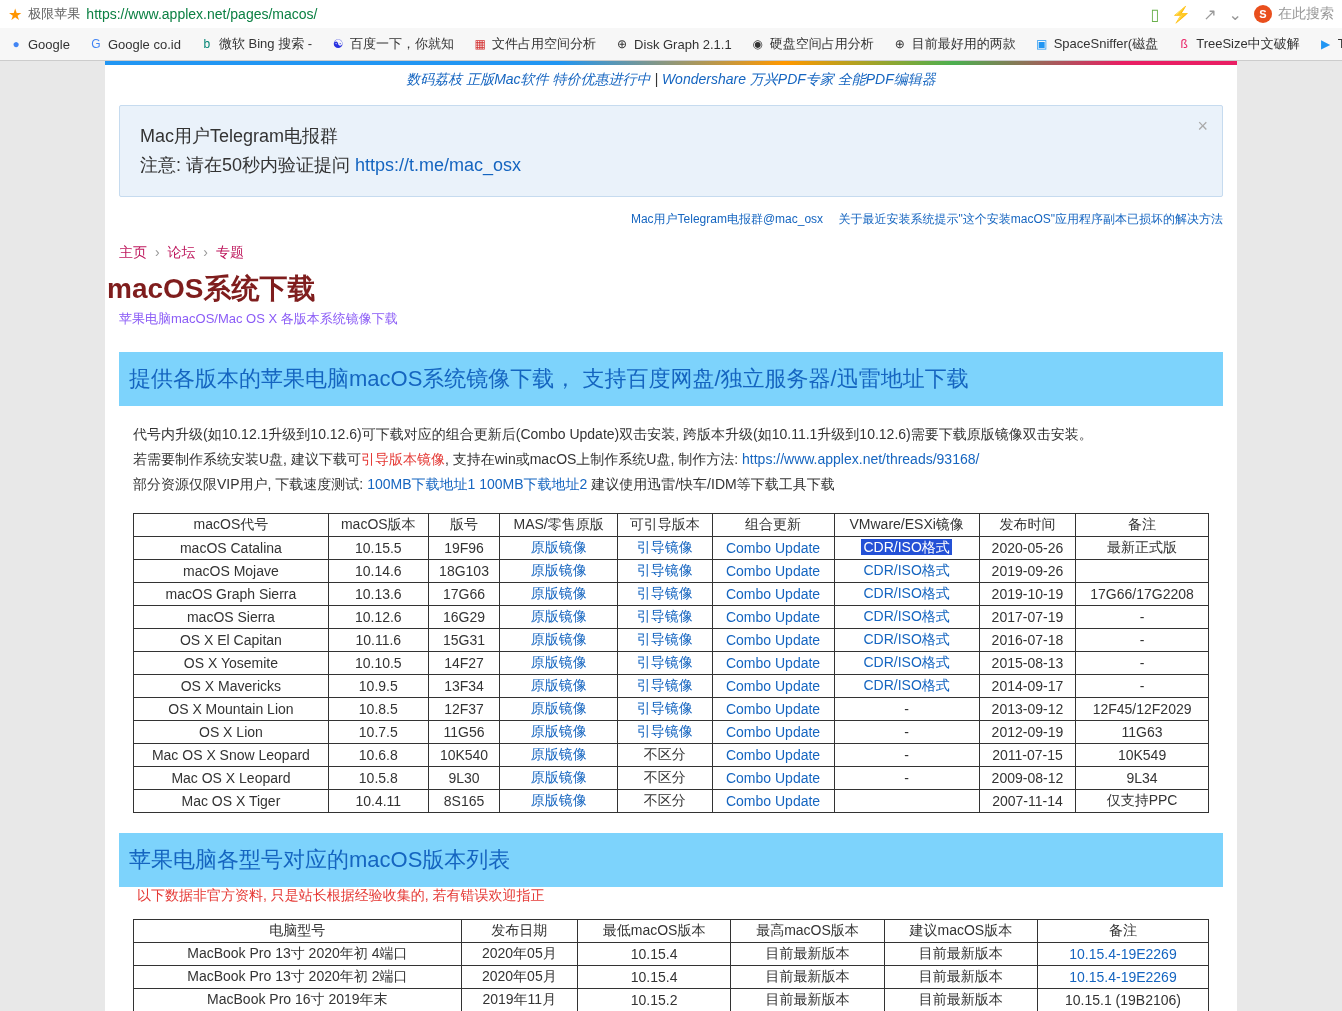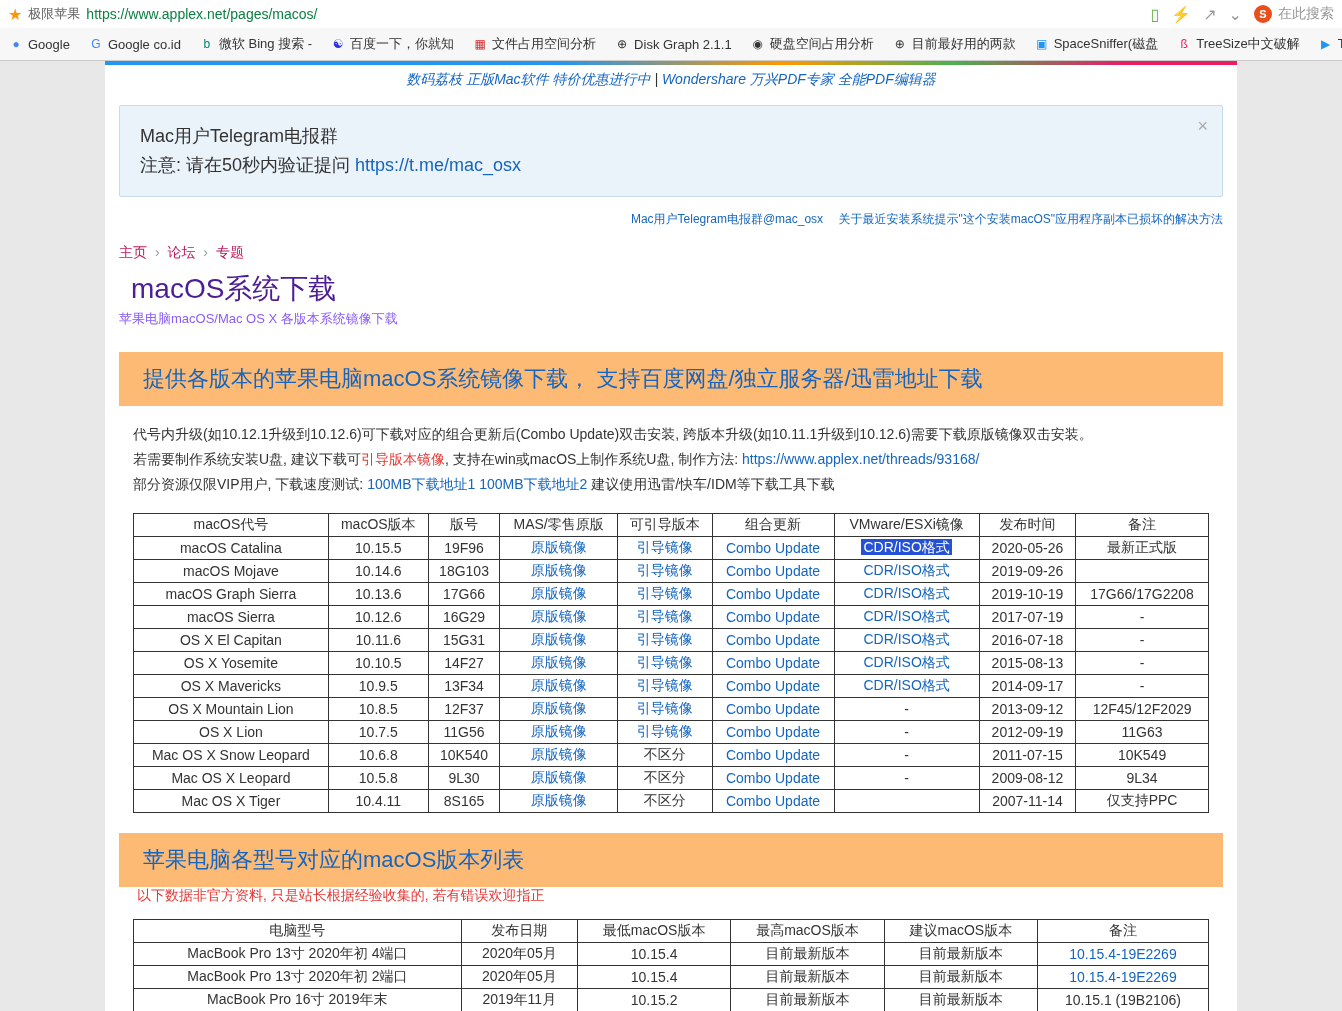--- a/index.html
+++ b/index.html
@@ -25,23 +25,23 @@
 .notice-box { margin: 10px 14px; background: #eaf2fa; border: 1px solid #c6dbef; padding: 16px 20px; position: relative; border-radius: 2px; }
 .notice-title { color: #333; font-size: 18px; line-height: 1.6; }
 .notice-text { font-size: 18px; line-height: 1.6; }
 .notice-link { color: #1565c0; text-decoration: none; }
 .notice-close { position: absolute; top: 10px; right: 14px; color: #aaa; cursor: pointer; font-size: 18px; }
 .sub-links { text-align: right; padding: 4px 14px; font-size: 12px; }
 .sub-links a { color: #1565c0; text-decoration: none; margin-left: 12px; }
 .breadcrumb { padding: 12px 14px 4px; font-size: 14px; }
 .breadcrumb a { color: #be185d; text-decoration: none; }
 .breadcrumb .sep { color: #999; margin: 0 4px; }
-.page-title { padding: 4px 26px 2px; font-size: 28px; color: #4c1d95; font-weight: normal; }
+.page-title { padding: 4px 2px 2px; font-size: 28px; color: #7f1d1d; font-weight: bold; }
 .page-subtitle { padding: 0 14px 16px; font-size: 13px; color: #8b5cf6; }
-.section-heading { margin: 8px 14px 0; padding: 12px 24px; background: #fdba74; color: #1565c0; font-size: 22px; font-weight: normal; }
+.section-heading { margin: 8px 14px 0; padding: 12px 10px; background: #7dd3fc; color: #1565c0; font-size: 22px; font-weight: normal; }
 .content-text { padding: 16px 28px; font-size: 14px; line-height: 1.8; color: #333; }
 .content-text a { color: #1565c0; text-decoration: none; }
 .content-text .red-link { color: #e53935; }
 .dl-table { margin: 0 28px 20px; border-collapse: collapse; width: calc(100% - 56px); }
 .dl-table th, .dl-table td { border: 1px solid #333; padding: 2px 6px; text-align: center; font-size: 14px; white-space: nowrap; }
 .dl-table th { font-weight: normal; }
 .dl-table a { color: #1565c0; text-decoration: none; }
 .highlighted { background: #2451d6; color: #fff; padding: 0 2px; }
 .red-text { color: #e53935; padding: 0 32px 14px; font-size: 14px; }
 .compat-table { margin: 0 28px 20px; border-collapse: collapse; width: calc(100% - 56px); }

